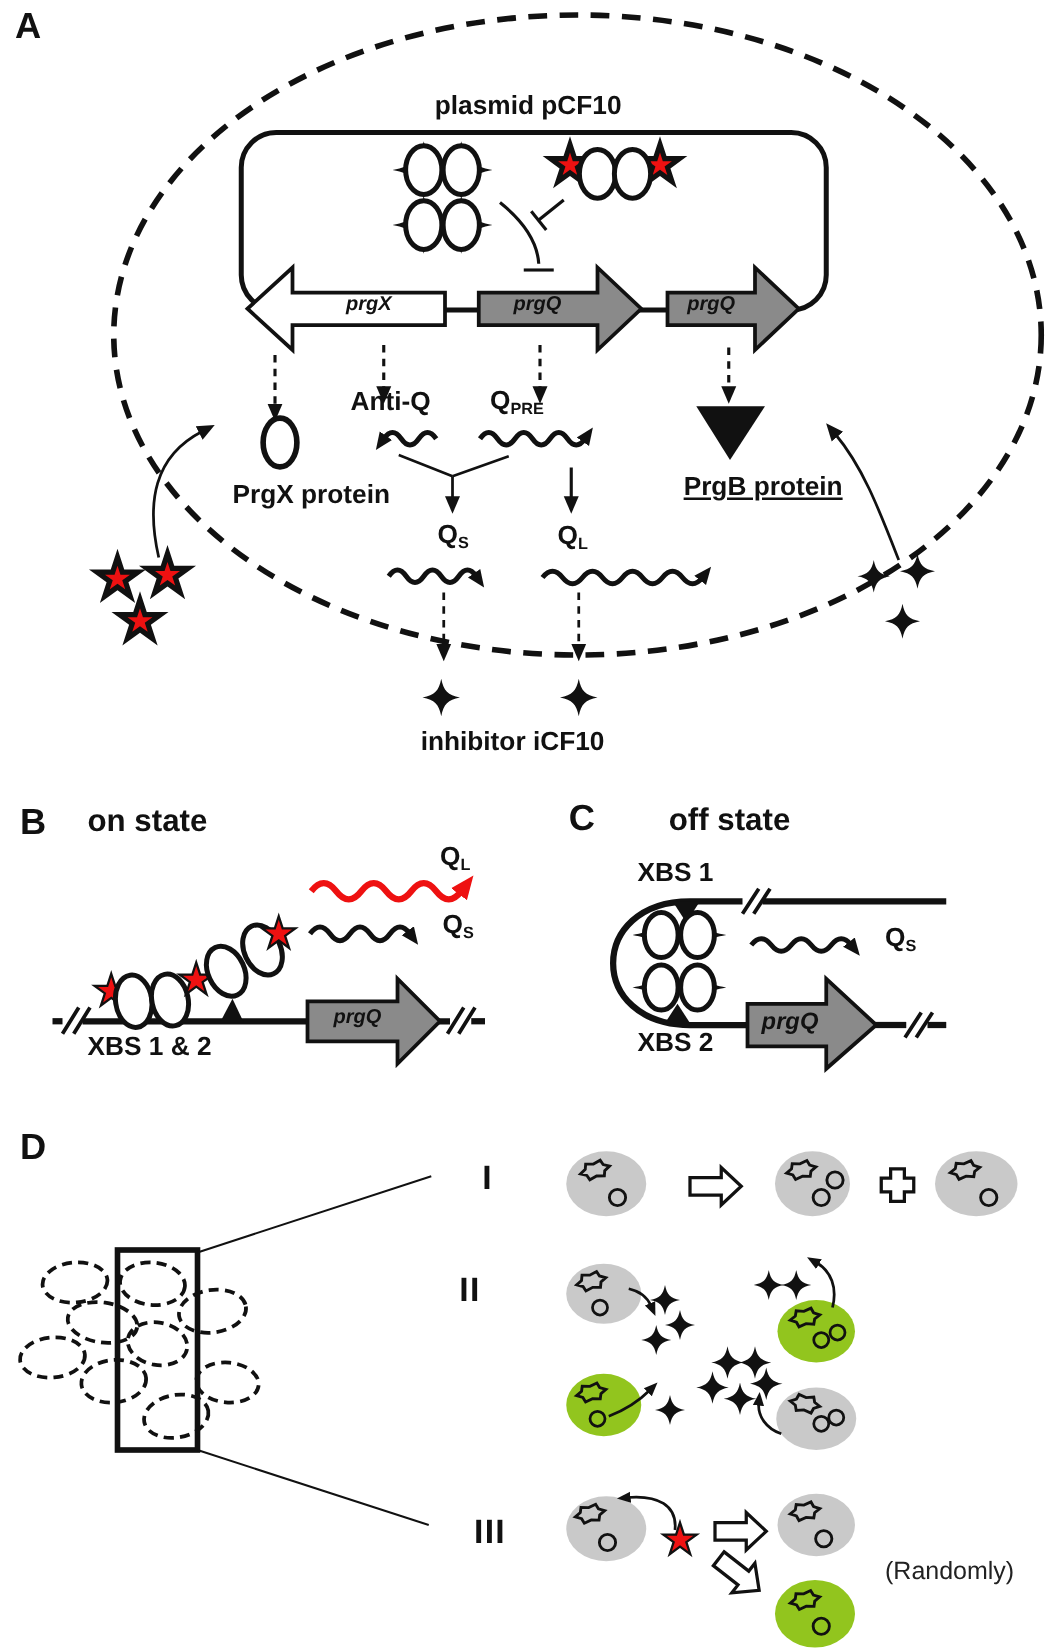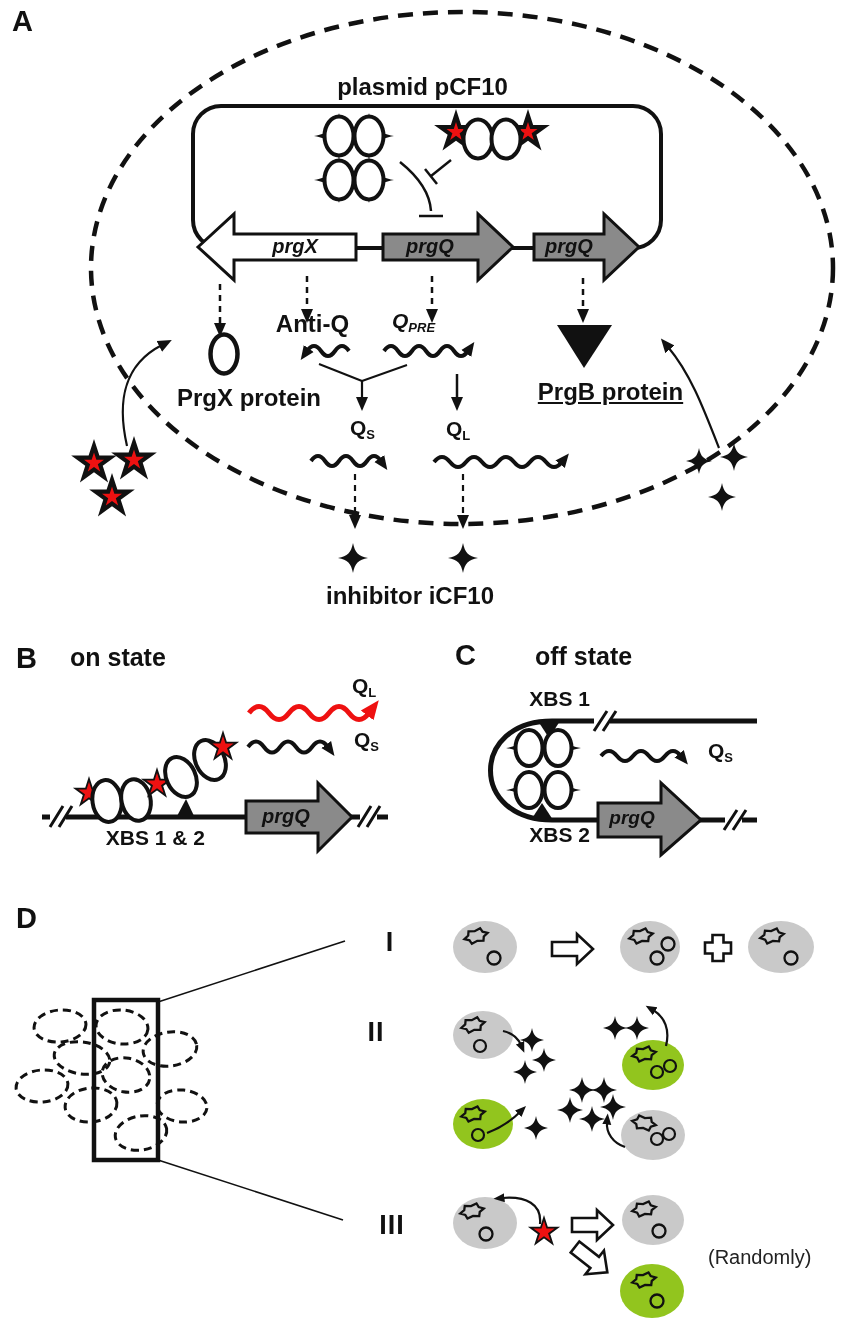--- a/index.html
+++ b/index.html
@@ -3,25 +3,25 @@
 <meta charset="utf-8">
 <style>
   html,body{margin:0;padding:0;background:#ffffff;}
   #fig{position:relative;width:850px;height:1321px;background:#fff;overflow:hidden;
        font-family:"Liberation Sans","DejaVu Sans",sans-serif;color:#111;}
   #art{position:absolute;left:0;top:0;}
   .lbl{position:absolute;font-weight:bold;color:#111;line-height:1.05;white-space:nowrap;}
   .ctr{text-align:left;}
   .panel-letter{font-size:29px;}
   .state-title{font-size:25px;}
-  .biglbl{font-size:24px;text-align:center;}
-  .gene{font-style:italic;font-size:20px;text-align:center;}
+  .biglbl{font-size:21px;text-align:center;}
+  .gene{font-style:italic;font-size:16px;text-align:center;}
   .qlbl{font-size:21px;}
   .qlbl sub{font-size:13px;vertical-align:-4px;}
-  .xbs{font-size:21px;text-align:right;}
+  .xbs{font-size:21px;text-align:left;}
   .numeral{font-size:27px;text-align:center;letter-spacing:1px;}
   .randomly{position:absolute;font-size:20px;font-weight:normal;color:#222;}
 </style>
 </head>
 <body>
 
 <div id="fig">
 
 <svg id="art" width="850" height="1321" viewBox="0 0 850 1321">
   <defs>
@@ -298,21 +298,21 @@
     </g>
   </g>
 </svg>
 
 <div class="lbl panel-letter" style="left:12px;top:6px;">A</div>
 <div class="lbl biglbl" style="left:335px;top:74px;width:175px;">plasmid pCF10</div>
 <div class="lbl gene" style="left:258px;top:236px;width:74px;">prgX</div>
 <div class="lbl gene" style="left:390px;top:236px;width:80px;">prgQ</div>
 <div class="lbl gene" style="left:532px;top:236px;width:74px;">prgQ</div>
 <div class="lbl biglbl" style="left:270px;top:311px;width:85px;">Anti-Q</div>
-<div class="lbl qlbl" style="left:392px;top:310px;font-style:italic;"><span>Q</span><sub>PRE</sub></div>
+<div class="lbl qlbl" style="left:392px;top:310px;"><span>Q</span><sub>PRE</sub></div>
 <div class="lbl biglbl" style="left:175px;top:385px;width:148px;">PrgX protein</div>
 <div class="lbl biglbl" style="left:533px;top:379px;width:155px;text-decoration:underline;">PrgB protein</div>
 <div class="lbl qlbl" style="left:350px;top:417px;"><span>Q</span><sub>S</sub></div>
 <div class="lbl qlbl" style="left:446px;top:418px;"><span>Q</span><sub>L</sub></div>
 <div class="lbl biglbl" style="left:315px;top:583px;width:190px;">inhibitor iCF10</div>
 
 <div class="lbl panel-letter" style="left:16px;top:643px;">B</div>
 <div class="lbl state-title ctr" style="left:70px;top:644px;width:140px;">on state</div>
 <div class="lbl qlbl" style="left:352px;top:675px;"><span>Q</span><sub>L</sub></div>
 <div class="lbl qlbl" style="left:354px;top:729px;"><span>Q</span><sub>S</sub></div>

